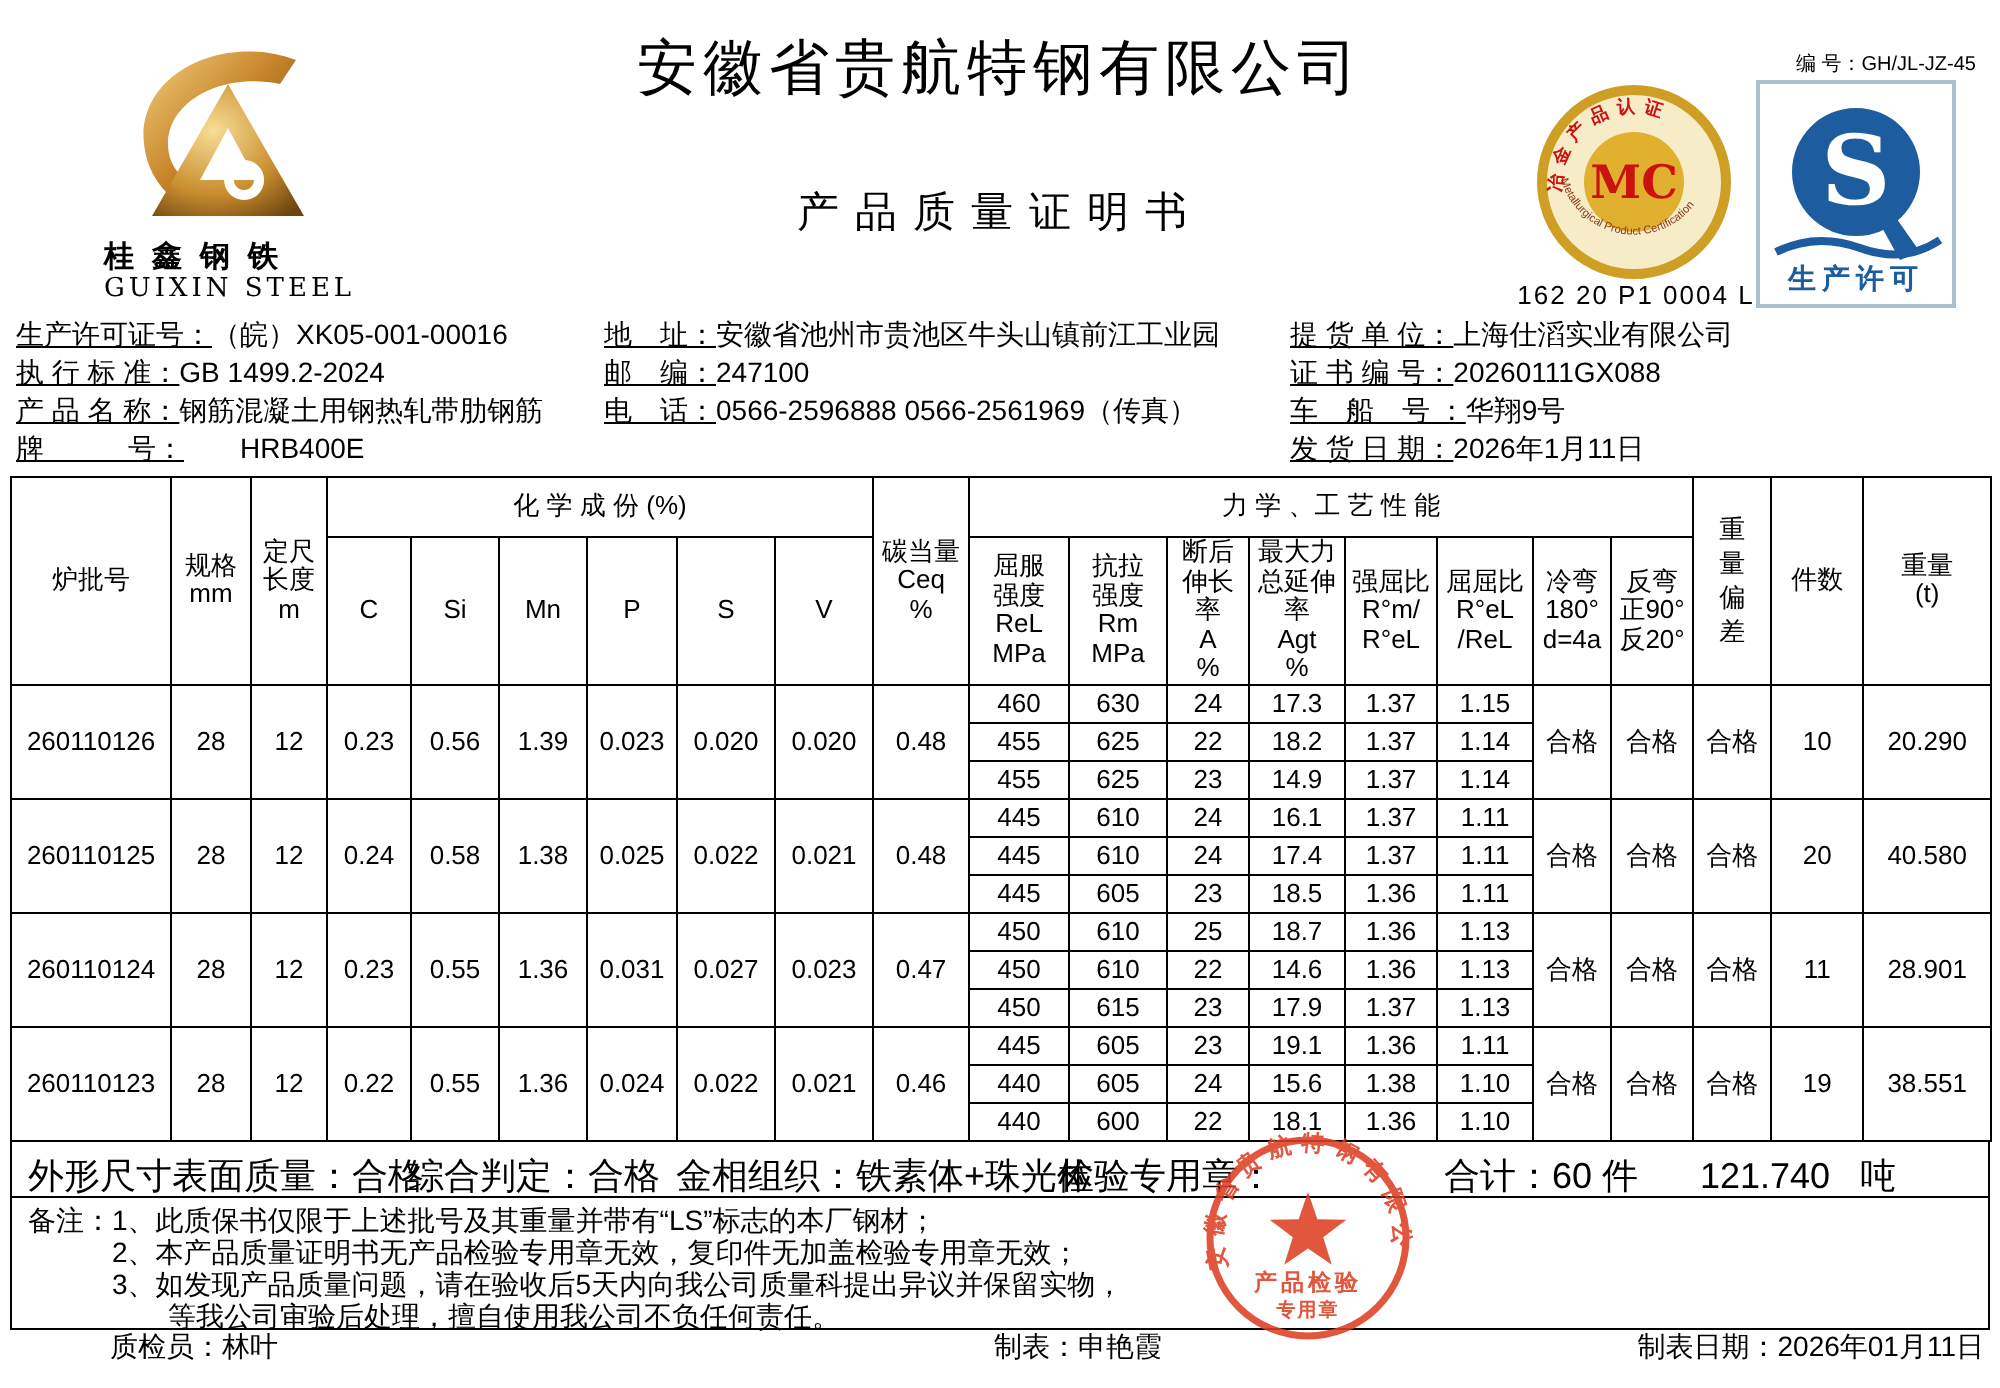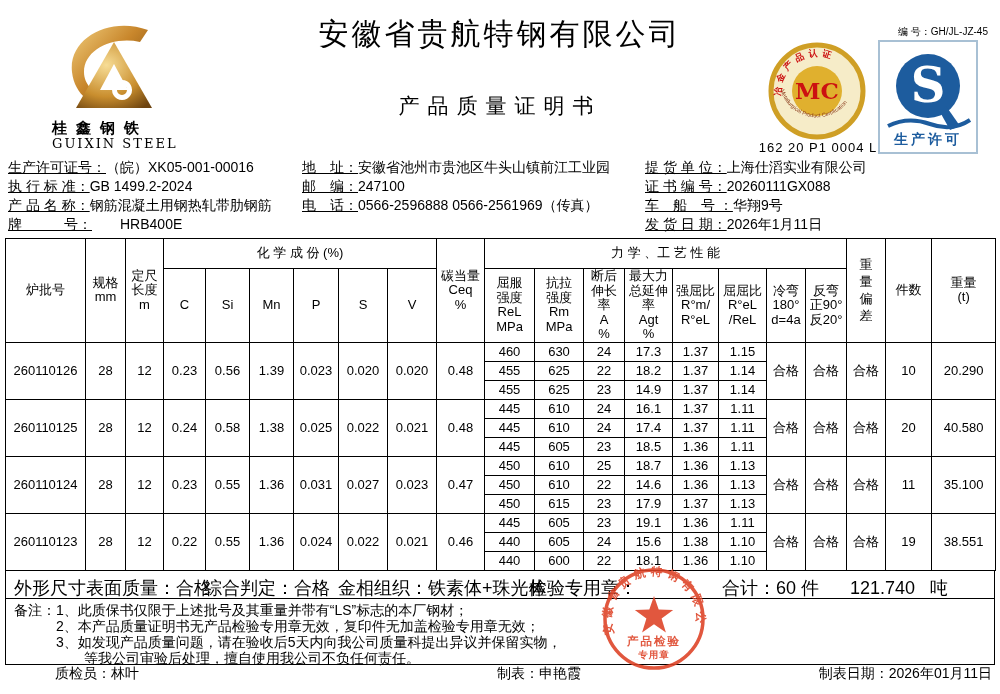--- a/index.html
+++ b/index.html
@@ -321,21 +321,21 @@
             <td>450</td>
             <td>610</td>
             <td>25</td>
             <td>18.7</td>
             <td>1.36</td>
             <td>1.13</td>
             <td rowspan="3">合格</td>
             <td rowspan="3">合格</td>
             <td rowspan="3">合格</td>
             <td rowspan="3">11</td>
-            <td rowspan="3">35.100</td>
+            <td rowspan="3">28.901</td>
           </tr>
           <tr>
             <td>450</td>
             <td>610</td>
             <td>22</td>
             <td>14.6</td>
             <td>1.36</td>
             <td>1.13</td>
           </tr>
           <tr>

